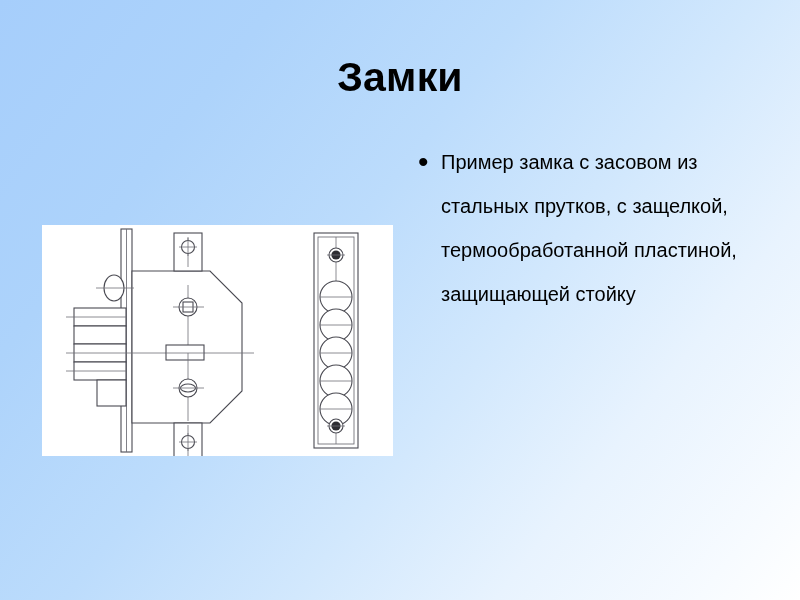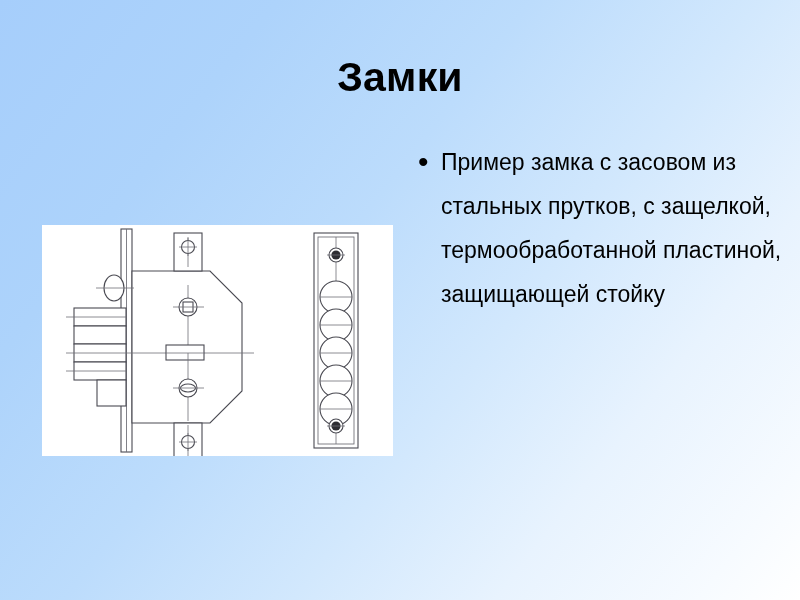--- a/index.html
+++ b/index.html
@@ -55,21 +55,21 @@
   .bullet-dot {
     flex: 0 0 auto;
     width: 23px;
     font-size: 30px;
     line-height: 44px;
     color: #000000;
     text-align: left;
   }
   .bullet-text {
     flex: 1 1 auto;
-    font-size: 23px;
+    font-size: 20px;
     line-height: 44px;
     color: #000000;
     word-spacing: 0px;
   }
 
   
   #lock-figure {
     position: absolute;
     left: 42px;
     top: 225px;

